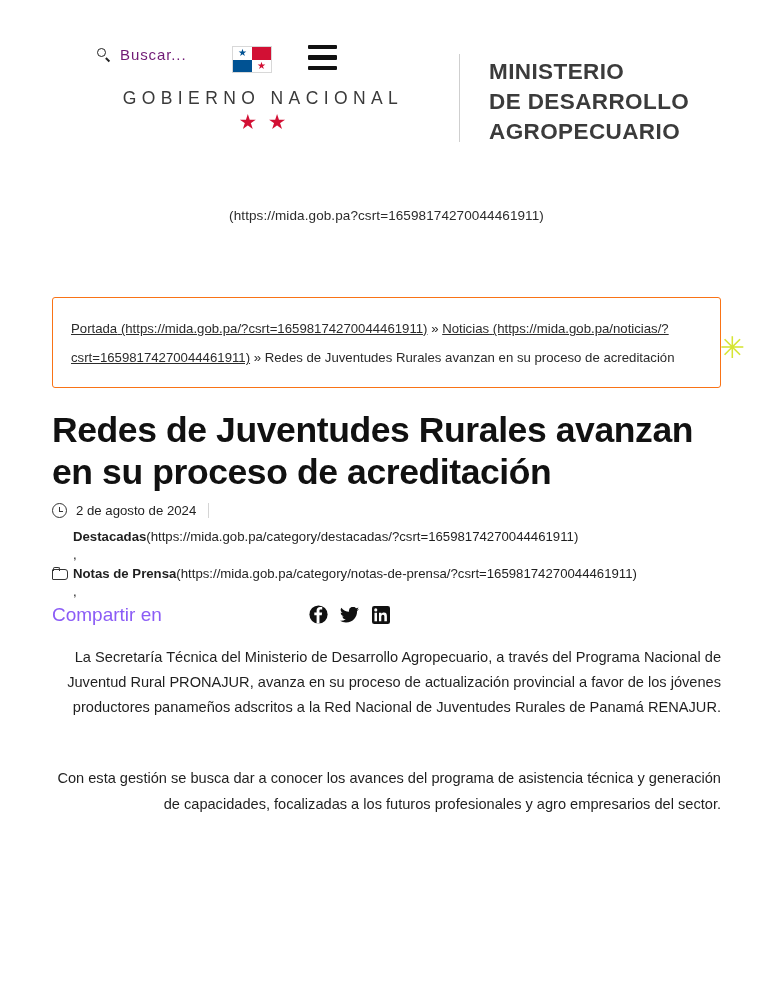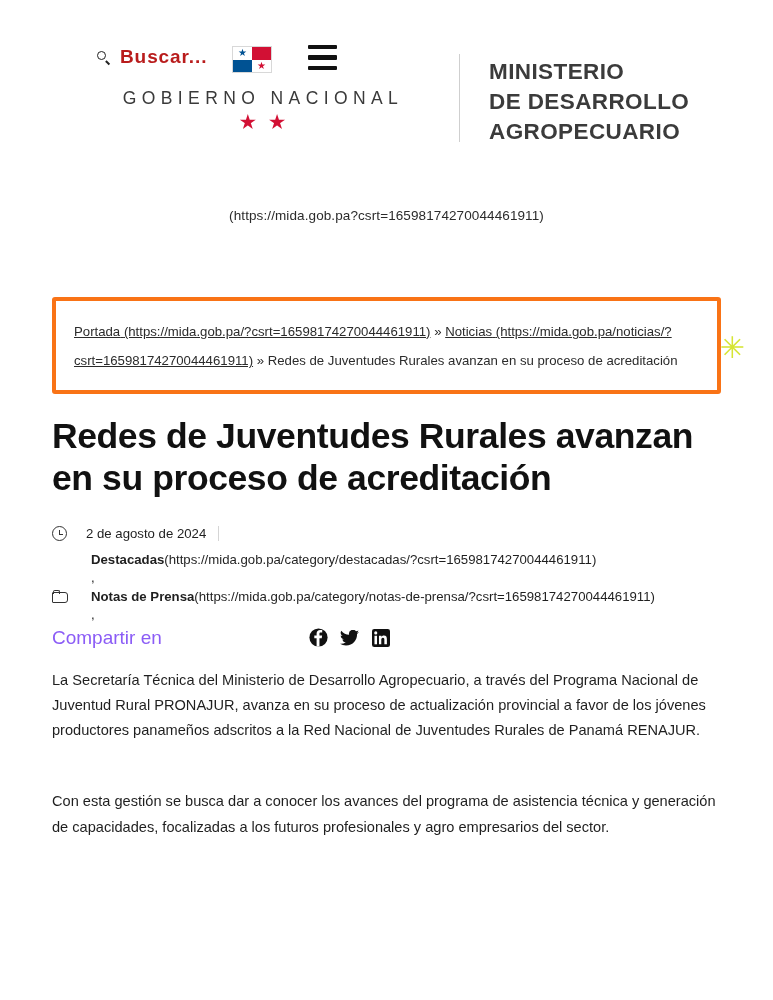--- a/index.html
+++ b/index.html
@@ -53,24 +53,23 @@
   .search-icon::after {
     content: "";
     position: absolute;
     left: 10px; top: 10px;
     width: 5px; height: 1.6px;
     background: #222;
     transform: rotate(45deg);
     transform-origin: left center;
   }
   .search-placeholder {
-    font-size: 19px;
+    font-size: 15px;
     letter-spacing: 0.9px;
-    color: #b91c1c;
-    font-weight: bold;
+    color: #701a75;
   }
 
   .flag {
     position: absolute;
     left: 232px;
     top: 46px;
     width: 40px;
     height: 27px;
     display: grid;
     grid-template-columns: 1fr 1fr;
@@ -178,21 +177,21 @@
     margin-top: 34px;
     letter-spacing: 0.1px;
   }
 
   
   .breadcrumb-wrap {
     margin: 74px 52px 0 52px;
     position: relative;
   }
   .breadcrumb {
-    border: 4px solid #f97316;
+    border: 1px solid #f97316;
     border-radius: 3px;
     padding: 16px 18px 15px 18px;
     font-size: 13.2px;
     line-height: 2.2;
     color: #2b2b2b;
   }
   .breadcrumb a {
     color: #2b2b2b;
     text-decoration: underline;
     font-weight: 400;
@@ -218,22 +217,22 @@
     line-height: 1.18;
     font-weight: bold;
     letter-spacing: -0.4px;
     color: #111;
     margin: 22px 0 0 0;
   }
 
   .meta-date {
     display: flex;
     align-items: center;
-    gap: 19px;
-    margin-top: 26px;
+    gap: 9px;
+    margin-top: 9px;
     font-size: 13.2px;
     color: #1f1f1f;
   }
   .meta-date .date-text {
     border-right: 1px solid #d5d5d5;
     padding-right: 12px;
     font-weight: 500;
   }
   .clock-icon {
     width: 15px; height: 15px;
@@ -254,21 +253,21 @@
     content: "";
     position: absolute;
     left: 6px; top: 7px;
     width: 3.6px; height: 1.3px;
     background: #333;
   }
 
   .meta-cats {
     display: flex;
     align-items: flex-start;
-    gap: 22px;
+    gap: 4px;
     margin-top: 7px;
   }
   .folder-icon {
     width: 17px;
     height: 14px;
     position: relative;
     flex: none;
     margin-top: 42px;
   }
   .folder-icon::before {
@@ -323,21 +322,21 @@
     justify-content: center;
   }
   .sicon svg { display: block; }
 
   .body-text {
     margin-top: 19px;
     font-size: 14.6px;
     line-height: 1.73;
     color: #1f1f1f;
   }
-  .body-text p { margin: 12px 0 46px 0; }
+  .body-text p { margin: 12px 0 46px 0; text-align: right; }
   .body-text p:last-child { margin-bottom: 0; }
 </style>
 </head>
 <body>
 
 <div class="page">
 
   <div class="header">
 
     <div class="search-box">

